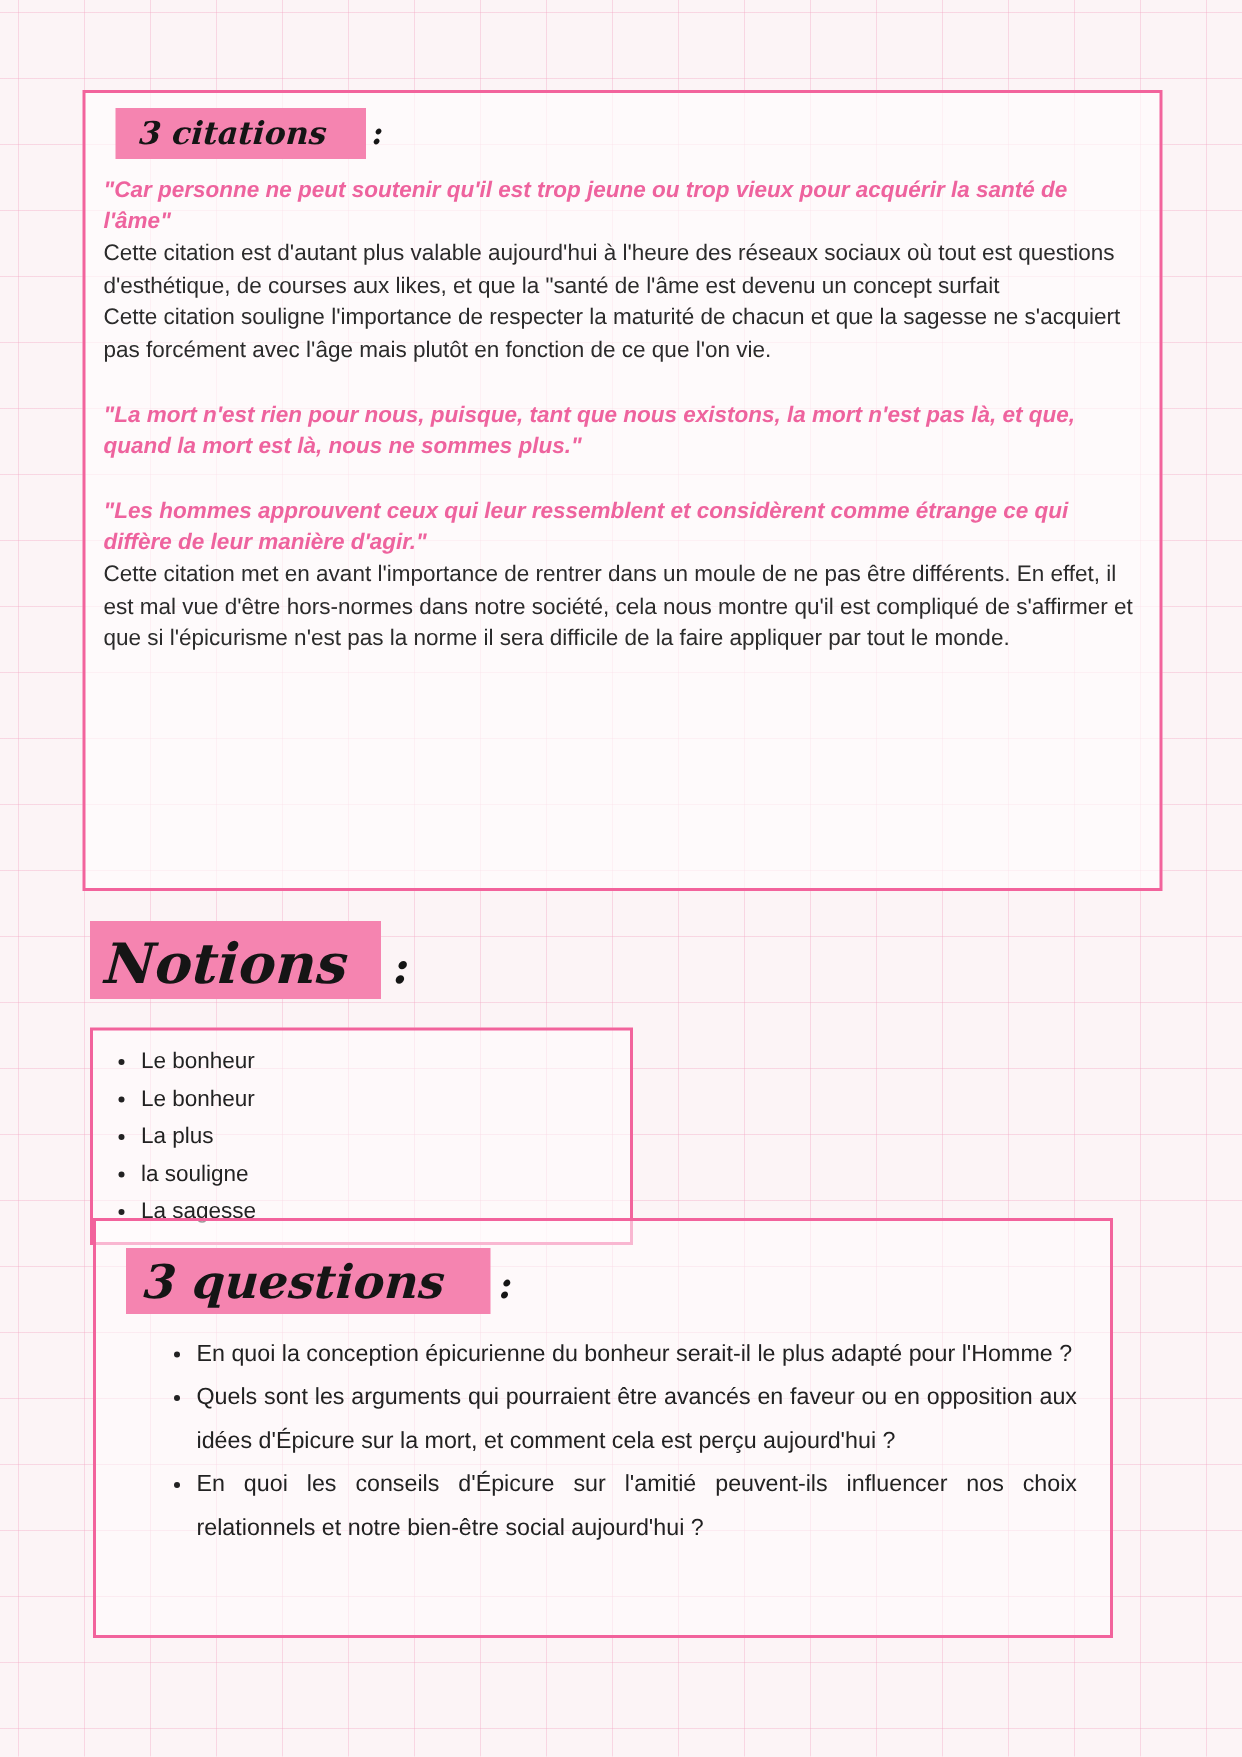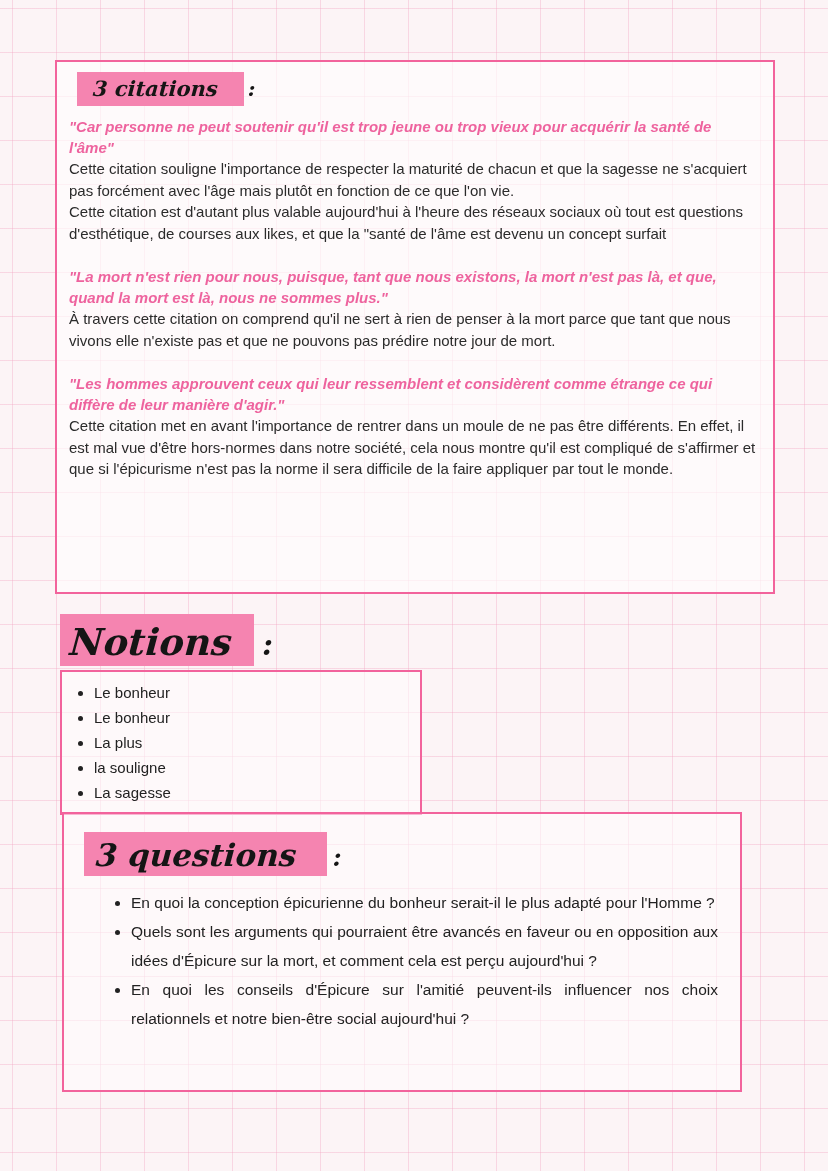--- a/index.html
+++ b/index.html
@@ -85,21 +85,21 @@
   }
   .notions-header-wrap .highlight {
     padding: 6px 22px 2px 10px;
   }
   .notions-header-wrap .script { font-size: 37px; }
   .notions-header-wrap .suffix { font-size: 30px; margin-left: 8px; }
 
   .notions-box {
     position: absolute;
     left: 60px;
-    top: 670px;
+    top: 685px;
     width: 362px;
     min-height: 134px;
     border: 2px solid #f2639c;
     background: rgba(255,253,254,0.55);
     padding: 8px 10px 8px 12px;
   }
   .notions-box ul {
     list-style: disc;
     padding-left: 20px;
   }
@@ -144,27 +144,26 @@
 </head>
 <body>
 
 <section class="citations-box">
   <div class="citations-header-wrap">
     <span class="highlight"><span class="script">3 citations</span></span><span class="suffix">:</span>
   </div>
 
   <div class="citation-block">
     <p class="quote">"Car personne ne peut soutenir qu'il est trop jeune ou trop vieux pour acquérir la santé de l'âme"</p>
+    <p class="analysis">Cette citation est d'autant plus valable aujourd'hui à l'heure des réseaux sociaux où tout est questions d'esthétique, de courses aux likes, et que la "santé de l'âme est devenu un concept surfait</p>
     <p class="analysis">Cette citation souligne l'importance de respecter la maturité de chacun et que la sagesse ne s'acquiert pas forcément avec l'âge mais plutôt en fonction de ce que l'on vie.</p>
-    <p class="analysis">Cette citation est d'autant plus valable aujourd'hui à l'heure des réseaux sociaux où tout est questions d'esthétique, de courses aux likes, et que la "santé de l'âme est devenu un concept surfait</p>
   </div>
 
   <div class="citation-block">
     <p class="quote">"La mort n'est rien pour nous, puisque, tant que nous existons, la mort n'est pas là, et que, quand la mort est là, nous ne sommes plus."</p>
-    <p class="analysis">À travers cette citation on comprend qu'il ne sert à rien de penser à la mort parce que tant que nous vivons elle n'existe pas et que ne pouvons pas prédire notre jour de mort.</p>
   </div>
 
   <div class="citation-block">
     <p class="quote">"Les hommes approuvent ceux qui leur ressemblent et considèrent comme étrange ce qui diffère de leur manière d'agir."</p>
     <p class="analysis">Cette citation met en avant l'importance de rentrer dans un moule de ne pas être différents. En effet, il est mal vue d'être hors-normes dans notre société, cela nous montre qu'il est compliqué de s'affirmer et que si l'épicurisme n'est pas la norme il sera difficile de la faire appliquer par tout le monde.</p>
   </div>
 </section>
 
 <div class="notions-header-wrap">
   <span class="highlight"><span class="script">Notions</span></span><span class="suffix">:</span>

